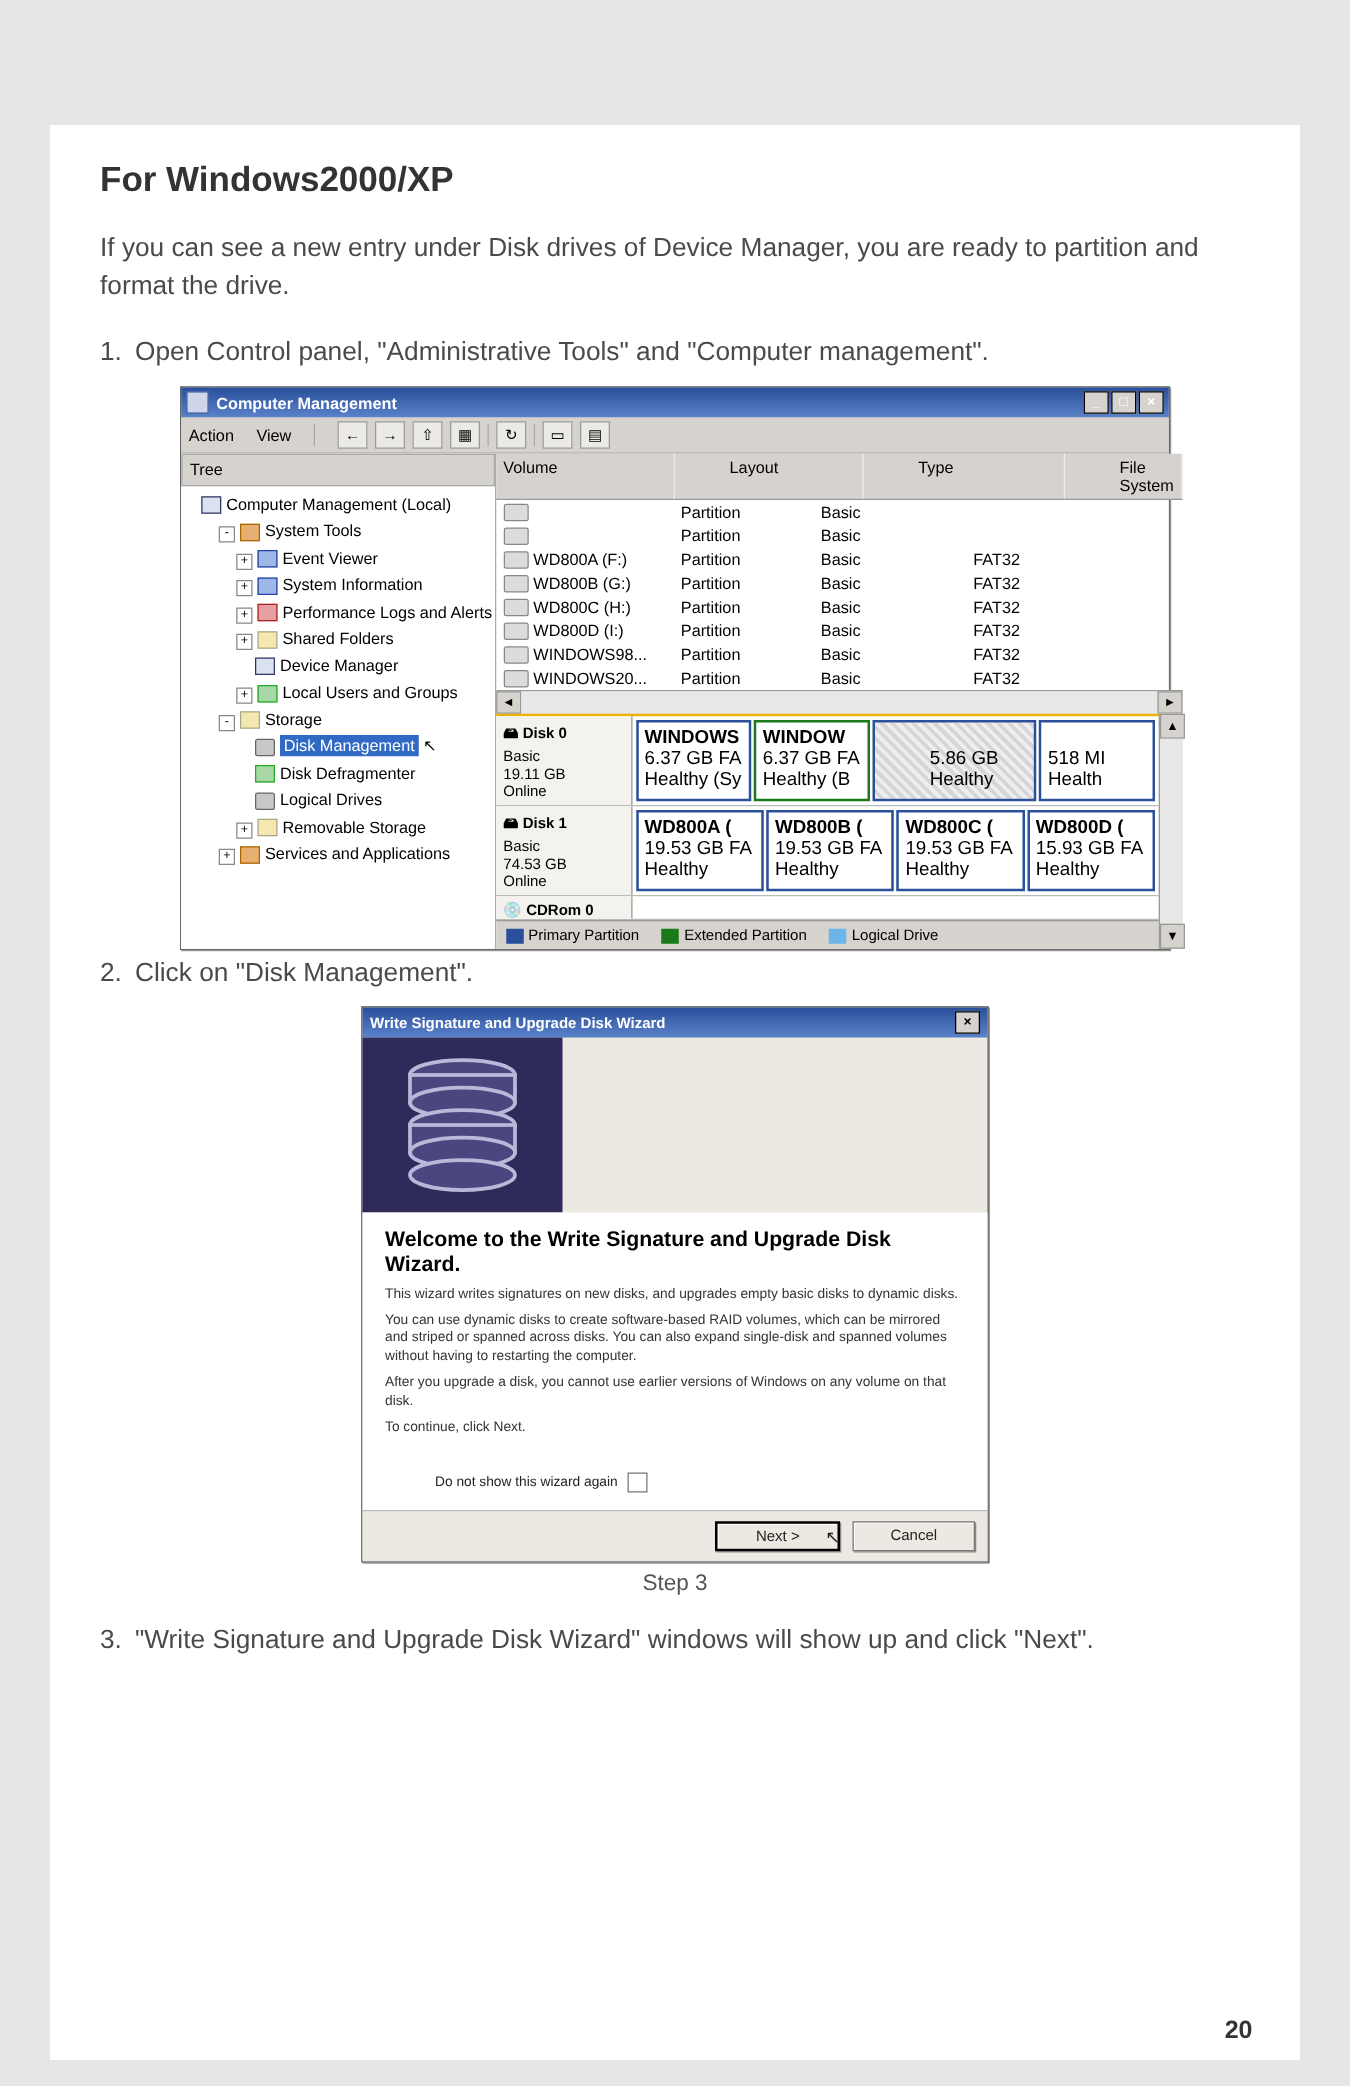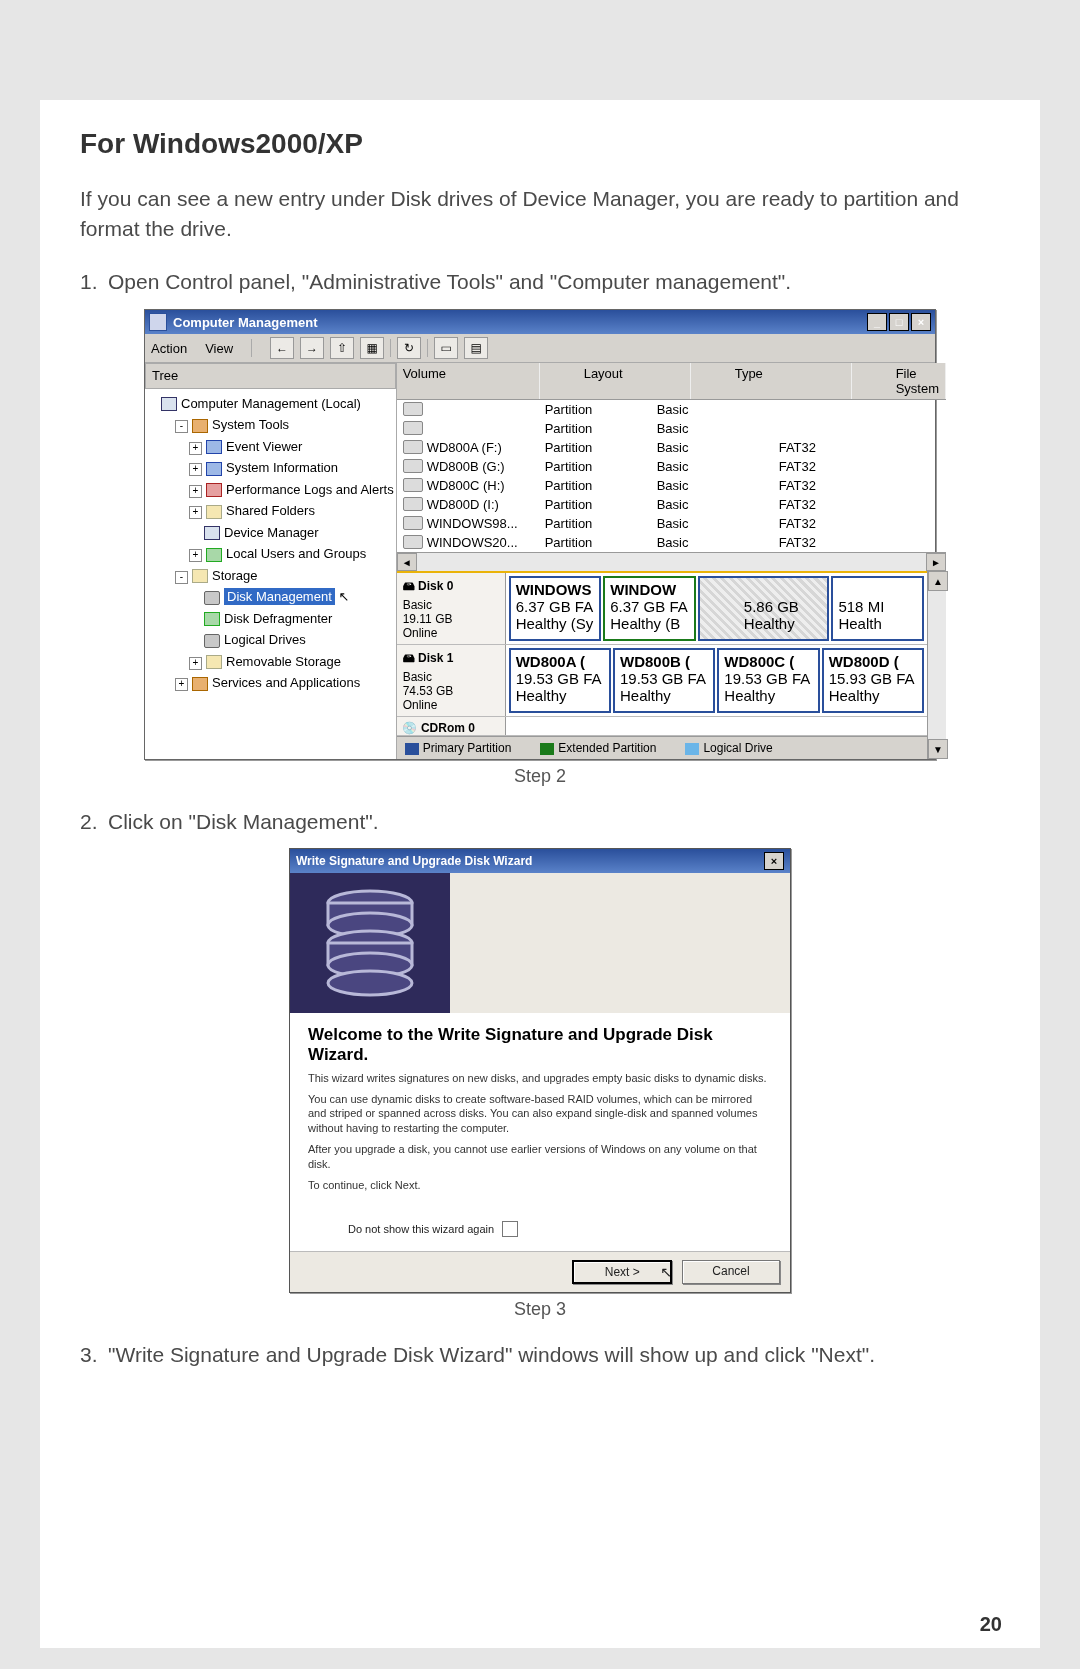--- a/index.html
+++ b/index.html
@@ -68,35 +68,35 @@
   .ic-red{background:#e6a0a0;border:1px solid #a22;}
   .ic-green{background:#a8d8a8;border:1px solid #2a2;}
   .ic-cyl{background:#c8c8c8;border:1px solid #666;border-radius:2px;}
   .sel{background:#316ac5;color:#fff;padding:1px 3px;}
   .cm-right{flex:1;display:flex;flex-direction:column;}
   .vol-head{display:flex;background:#d6d3ce;border-bottom:1px solid #999;font-size:13px;gap:38px;}
   .vol-head div{padding:3px 6px;border-right:1px solid #eee;}
   .vh-vol{width:130px;}.vh-lay{width:100px;}.vh-type{width:110px;}.vh-fs{flex:1;}
   .vol-row{display:flex;font-size:13px;}
   .vol-row div{padding:2px 6px;}
-  .vr-vol{width:130px;display:flex;align-items:flex-start;gap:4px;}
+  .vr-vol{width:130px;display:flex;align-items:flex-end;gap:4px;}
   .vr-vol .dicon{width:18px;height:12px;background:#dcdcdc;border:1px solid #888;border-radius:2px;}
   .vr-lay{width:100px;}.vr-type{width:110px;}.vr-fs{flex:1;}
   .scrollbar-h{height:18px;background:#d6d3ce;border-top:1px solid #999;display:flex;}
   .sb-track{flex:1;background:#e8e8e8;}
   .sb-btn{width:18px;border:1px solid #999;background:#d6d3ce;display:flex;align-items:center;justify-content:center;font-size:10px;}
   .diskmap{border-top:2px solid #eab308;display:flex;flex-direction:column;max-height:210px;position:relative;}
   .diskrow{display:flex;border-bottom:1px solid #bbb;}
   .diskinfo{width:96px;padding:4px 6px;font-size:12px;border-right:1px solid #999;background:#f4f2ee;}
   .diskinfo .dname{font-weight:bold;}
   .parts{flex:1;display:flex;gap:2px;padding:3px;}
   .part{border:2px solid #2a4f9b;padding:3px 5px;font-size:15px;flex:1;background:#fff;}
   .part.green{border-color:#1a7a1a;}
   .part.hatch{background:repeating-linear-gradient(45deg,#eee,#eee 3px,#d6d6d6 3px,#d6d6d6 6px);padding-left:44px;}
-  .legend{background:#d6d3ce;padding:4px 8px;font-size:12px;display:flex;gap:29px;align-items:center;border-top:1px solid #999;}
+  .legend{background:#d6d3ce;padding:4px 8px;font-size:12px;display:flex;gap:18px;align-items:center;border-top:1px solid #999;}
   .legend .sw{width:14px;height:12px;display:inline-block;margin-right:4px;vertical-align:middle;}
   .sw-pp{background:#2a4f9b;} .sw-ep{background:#1a7a1a;} .sw-ld{background:#6bb5e8;}
   .right-sb{width:18px;background:#d6d3ce;border-left:1px solid #999;display:flex;flex-direction:column;}
   .right-sb .sb-btn{height:18px;width:100%;}
 
   
   .wiz{
     width:500px;margin:10px auto 4px auto;border:1px solid #555;background:#ece9e2;
     font-family: Tahoma, Verdana, sans-serif;font-size:12px;color:#222;
     box-shadow:1px 1px 0 #999;
@@ -310,21 +310,20 @@
           </div>
           <div class="right-sb">
             <span class="sb-btn">▲</span>
               <span class="sb-track" style="flex:1;"></span>
               <span class="sb-btn">▼</span>
           </div>
         </div>
       </div>
     </div>
   </div>
-  <div class="caption">Step 2</div>
 
   <ol class="steps">
     <li><span class="step-num">2.</span><span>Click on "Disk Management".</span></li>
   </ol>
 
   <div class="wiz">
     <div class="wiz-title">
       <span>Write Signature and Upgrade Disk Wizard</span>
       <span class="spacer"></span>
       <span class="xbtn">×</span>

